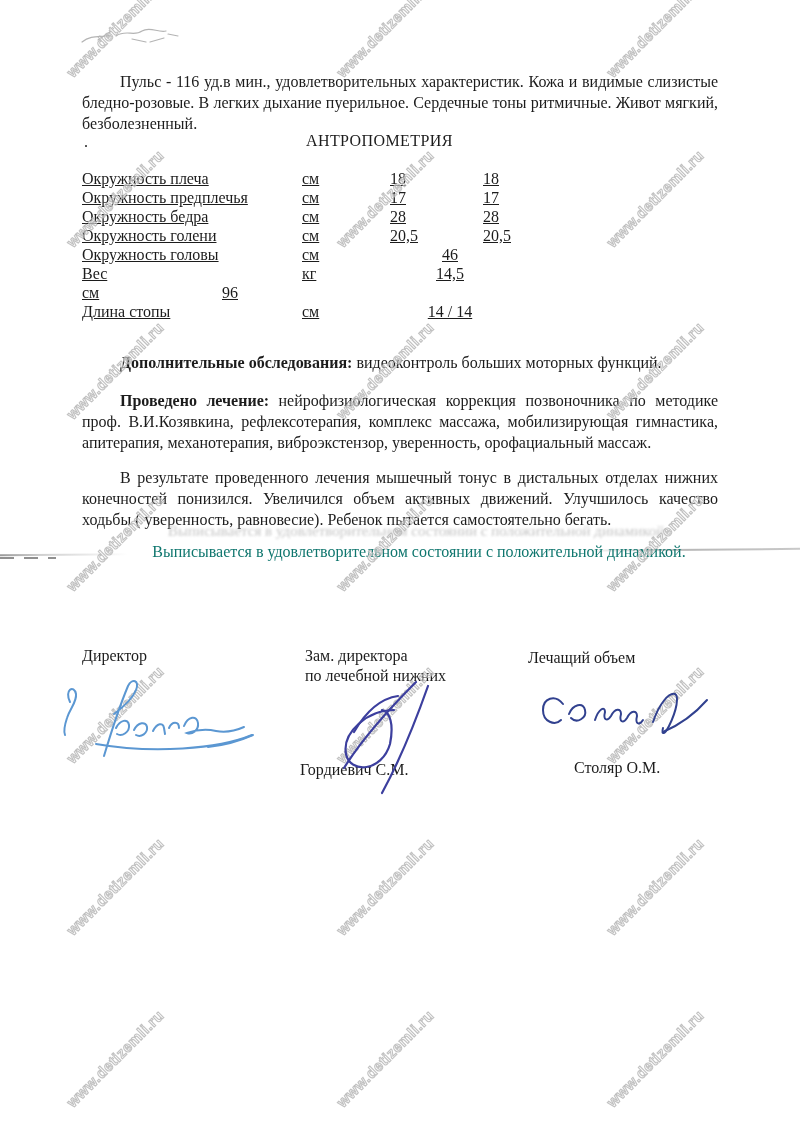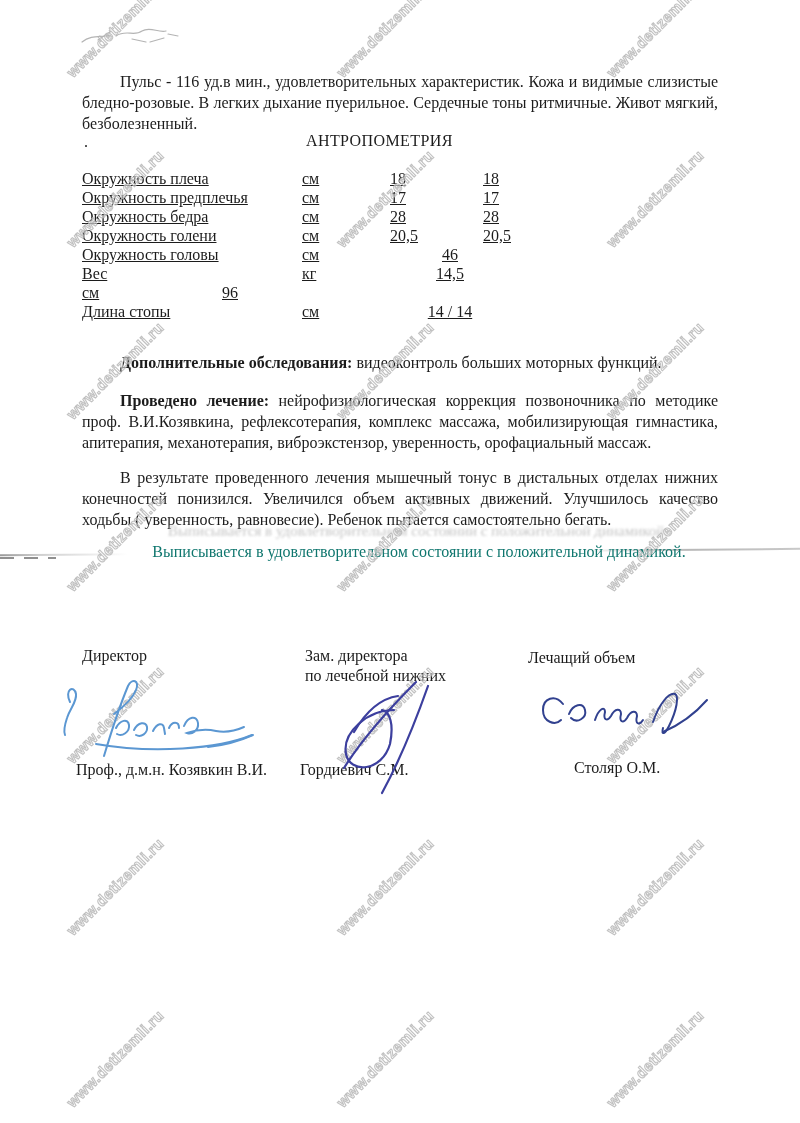--- a/index.html
+++ b/index.html
@@ -183,21 +183,20 @@
     <p class="para indent sec-discharge">Выписывается в удовлетворительном состоянии с положительной динамикой.</p>
 
 
     <div class="sig-title t-director">Директор</div>
     <div class="sig-title t-deputy">
       <div>Зам. директора</div>
       <div>по лечебной нижних</div>
     </div>
     <div class="sig-title t-physician">Лечащий объем</div>
 
-    <div class="sig-name n-director">Проф., д.м.н. Козявкин В.И.</div>
     <div class="sig-name n-deputy">Гордиевич С.М.</div>
     <div class="sig-name n-physician">Столяр О.М.</div>
   </div>
 
   <svg class="sig-svg" style="left:58px;top:678px;" width="200" height="85" viewBox="0 0 200 85">
     <g fill="none" stroke="#5b97d2" stroke-width="2" stroke-linecap="round">
       <path d="M12,24 C6,12 16,6 18,16 C19,24 12,30 9,40 C7,46 5,52 7,57"></path>
       <path d="M46,78 C52,58 60,32 70,8 C74,0 82,2 78,12 C74,22 64,30 56,36"></path>
       <path d="M58,50 C62,42 70,40 71,47 C72,54 64,59 59,56"></path>
       <path d="M76,52 C80,44 88,43 89,49 C90,55 83,60 78,57"></path>

